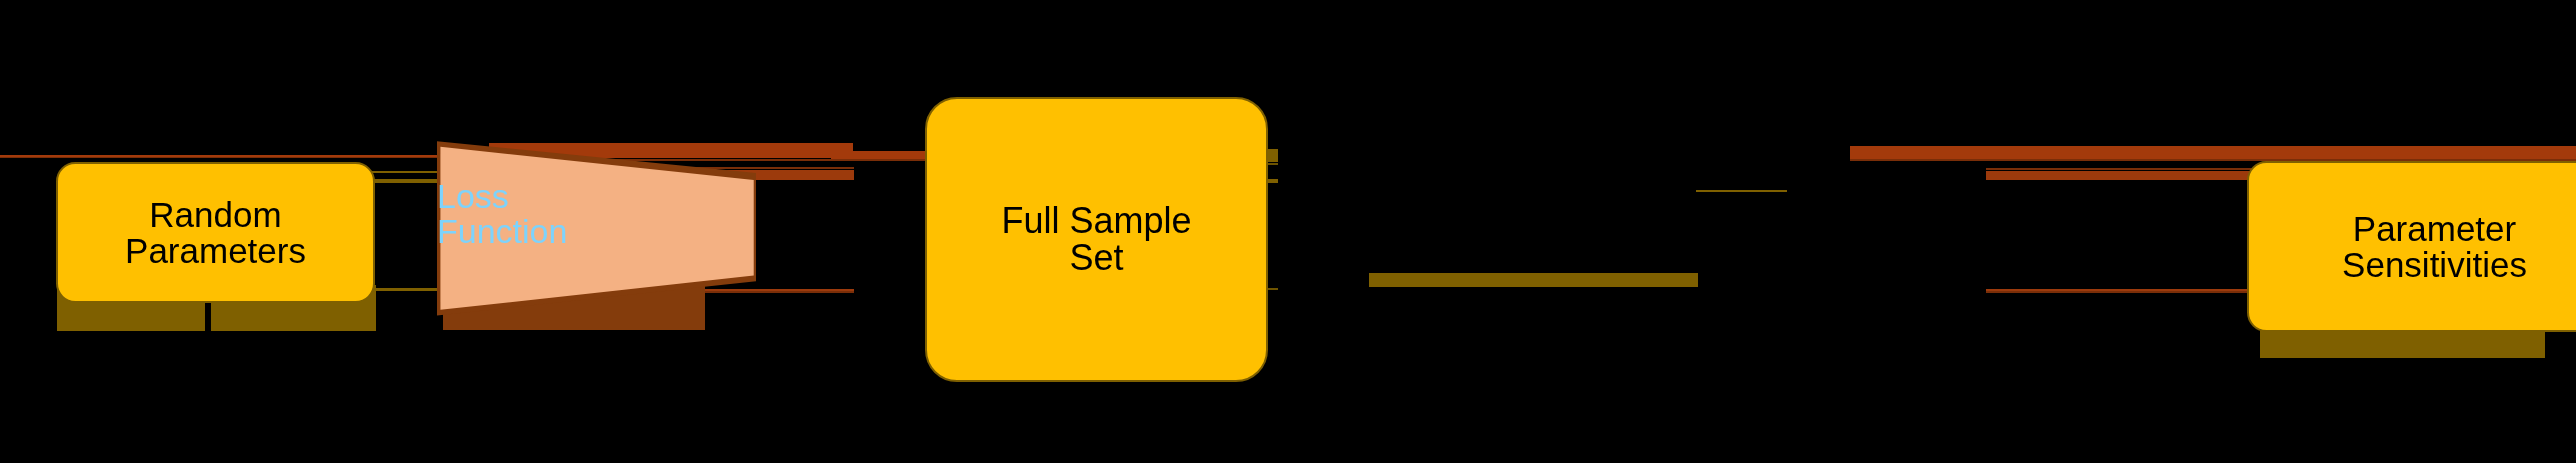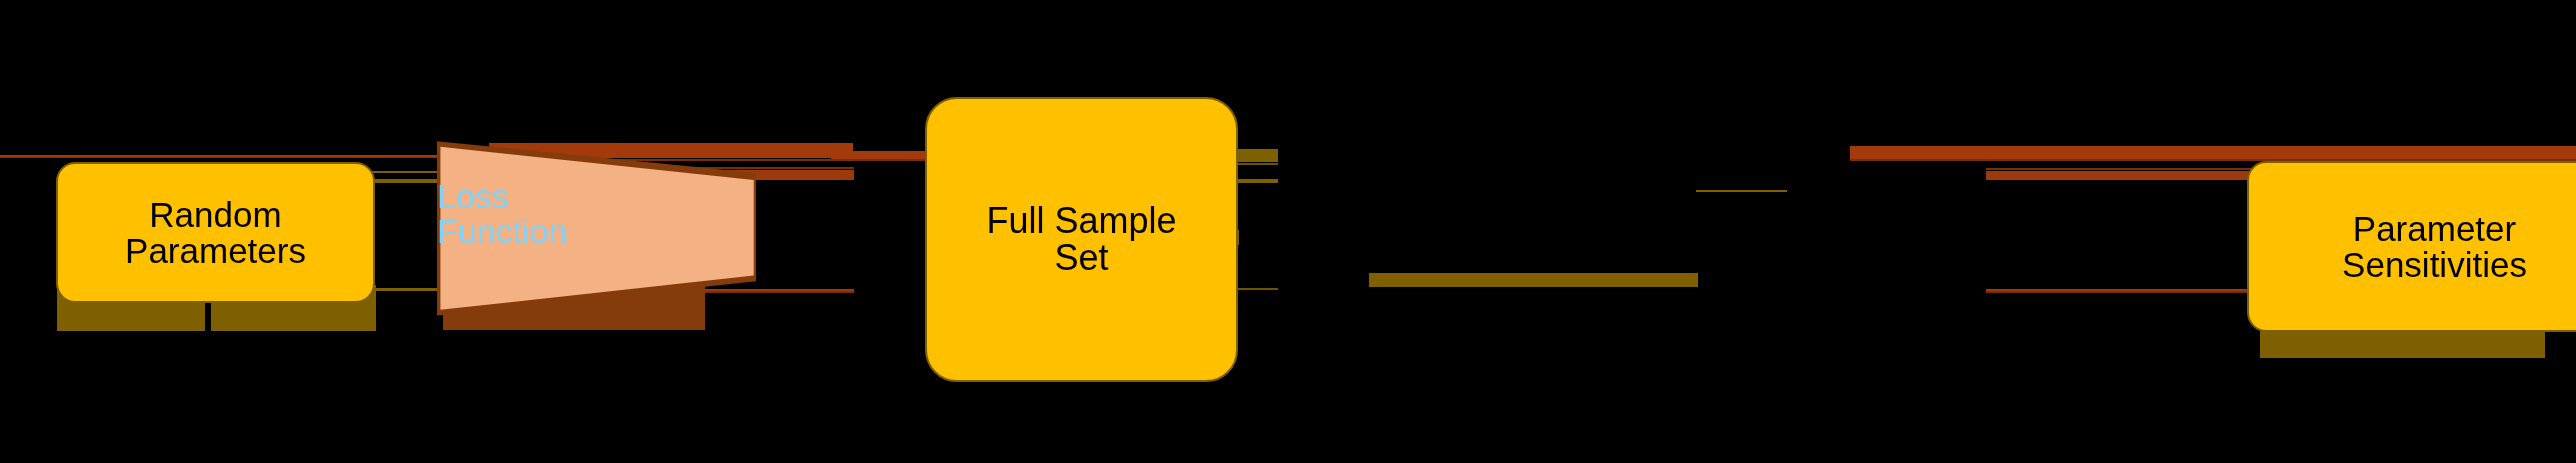--- a/index.html
+++ b/index.html
@@ -139,21 +139,21 @@
   <div class="trap-wrap" style="left:437px; top:141px; width:319px; height:188px;">
     <div class="trap-shadow" style="left:5.7px; top:132px; width:262px; height:57px;"></div>
     <svg class="trap-svg" width="319" height="194" viewBox="0 0 560 340">
       <polygon points="0,0 560,56 560,246 0,306" fill="#843C0C"></polygon>
       <polygon points="6,10 556,68 556,236 6,296" fill="#F4B183"></polygon>
     </svg>
     <div class="trap-label" style="left:0px; top:38px; width:319px; font-size:34px;">Loss
 Function</div>
   </div>
 
-  <div class="node ybox big" style="left:925px; top:97px; width:313px; height:285px; font-size:36px;">
+  <div class="node ybox big" style="left:925px; top:97px; width:343px; height:285px; font-size:36px;">
     <span class="ybox-label">Full Sample
 Set</span>
   </div>
 
   <div class="yshadow" style="left:1369px; top:273px; width:329px; height:13.7px;"></div>
 
 
   <div class="yshadow" style="left:2260px; top:324px; width:285px; height:34px;"></div>
   <div class="node ybox" style="left:2247px; top:161px; width:375px; height:171px; font-size:35px;">
     <span class="ybox-label">Parameter

